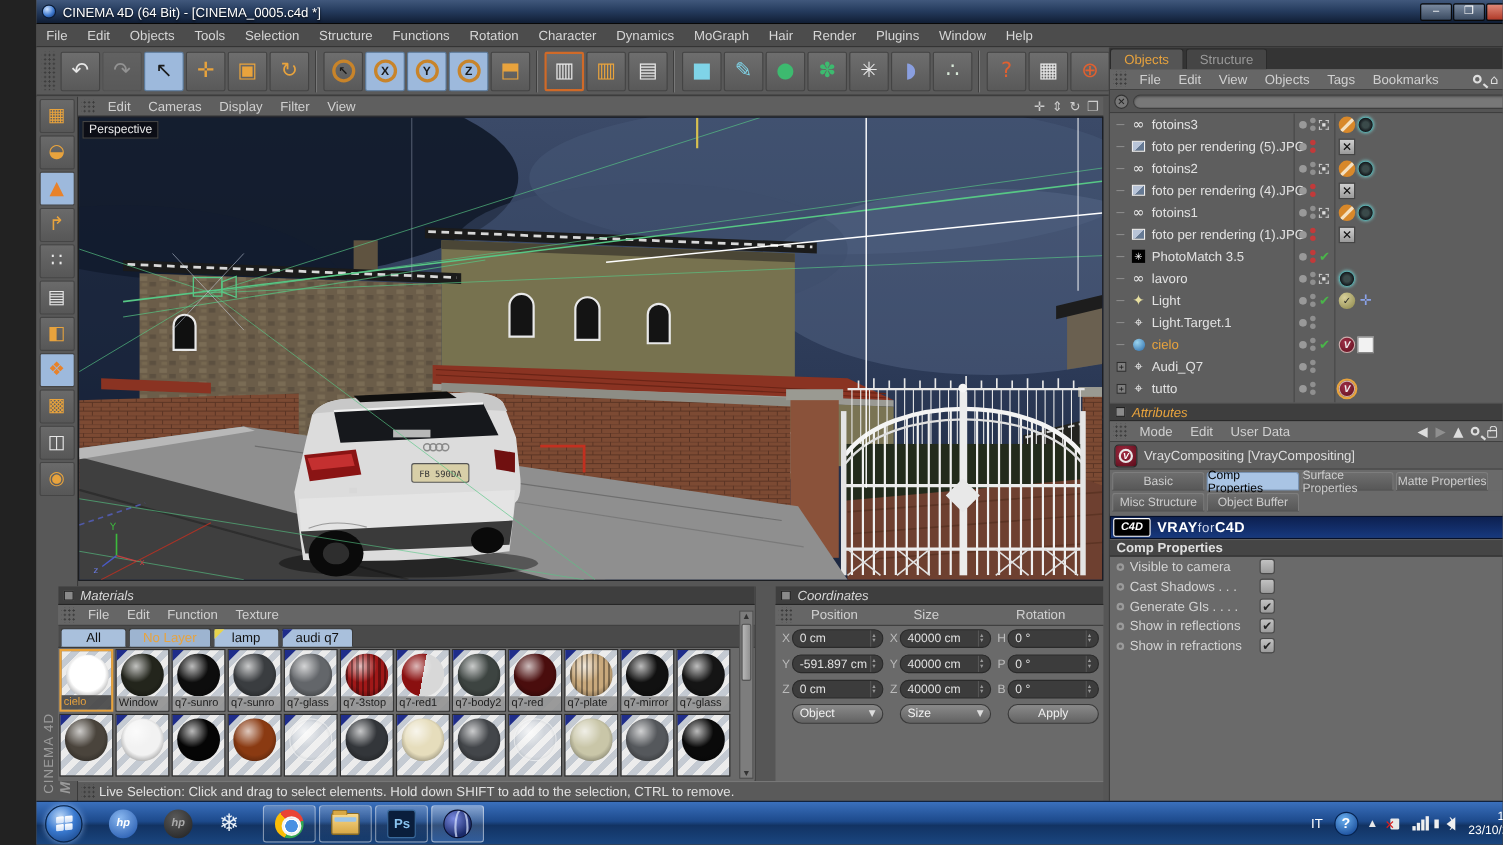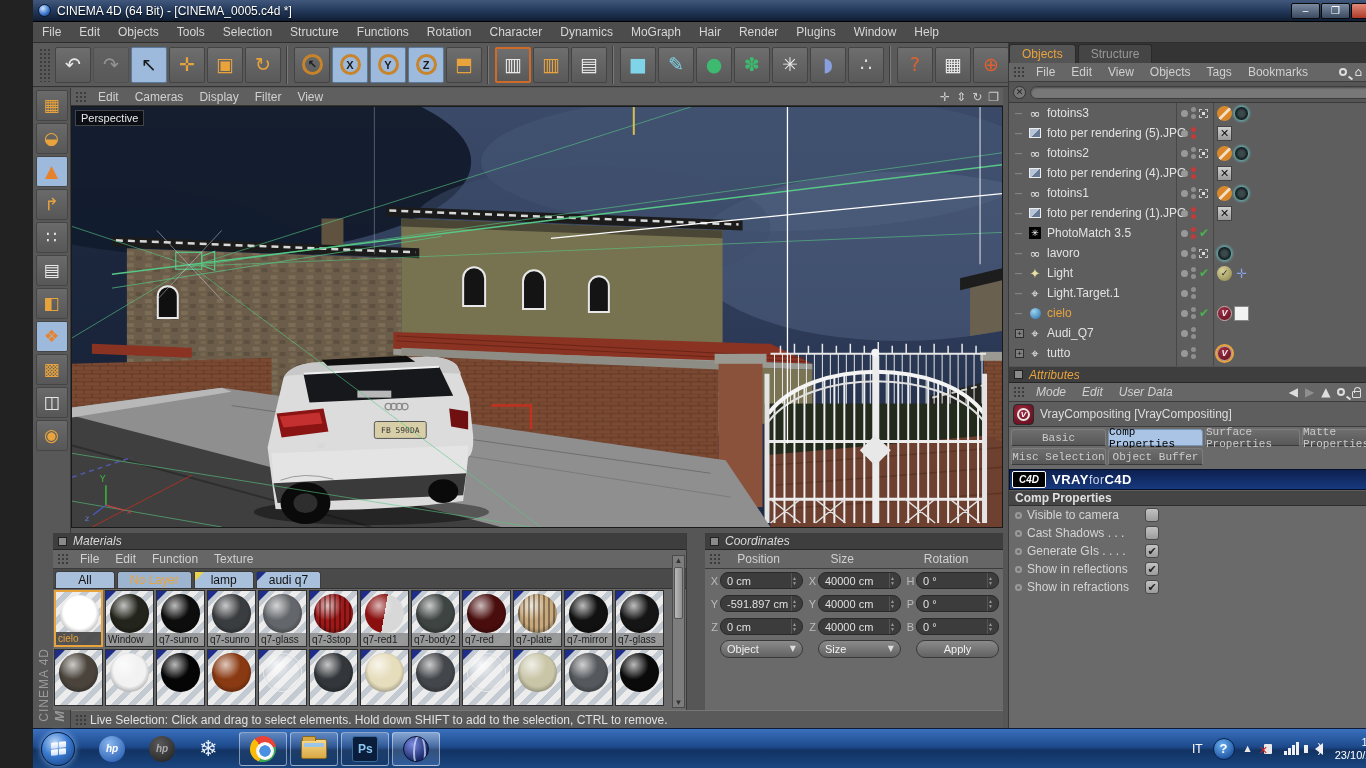--- a/index.html
+++ b/index.html
@@ -156,22 +156,22 @@
   .tag-vred.selglow{outline:2px solid #e8a33d;}
   .tag-white{background:#f2f2f2;border:1px solid #888;}
 
   
   .attr-objrow{height:25px;background:#5e5e5e;border-bottom:1px solid #3c3c3c;display:flex;align-items:center;padding-left:4px;}
   .vrayico{width:21px;height:21px;border-radius:4px;background:radial-gradient(circle at 40% 35%,#a02a40,#5a0c1a);
     border:1px solid #2a2a2a;display:flex;align-items:center;justify-content:center;margin-right:6px;}
   .vrayico span{width:13px;height:13px;border:2px solid #e8e8e8;border-radius:50%;color:#fff;font-size:8px;font-weight:bold;
     display:flex;align-items:center;justify-content:center;font-style:italic;}
   .attr-tabs{display:flex;gap:2px;padding:2px 2px 0 2px;background:#6a6a6a;}
-  .atab{width:95px;height:17px;background:linear-gradient(#6e6e6e,#585858);border:1px solid #7d7d7d;border-bottom-color:#3a3a3a;
-    border-radius:3px 3px 0 0;color:#ccc;font-size:11px;display:flex;align-items:center;justify-content:center;font-family:Liberation Mono, monospace;}
+  .atab{width:84px;height:17px;background:linear-gradient(#6e6e6e,#585858);border:1px solid #7d7d7d;border-bottom-color:#3a3a3a;
+    border-radius:3px 3px 0 0;color:#ccc;font-size:11px;display:flex;align-items:center;justify-content:center;}
   .atab.active{background:#a9c4e4;color:#000;border-color:#7a94b4;}
   .vray-banner{height:21px;margin-top:2px;background:linear-gradient(#0d2050,#17397e);display:flex;align-items:center;border:1px solid #06102a;}
   .vb-logo{width:34px;height:17px;background:#000;color:#fff;font-weight:bold;font-style:italic;font-size:10px;
     display:flex;align-items:center;justify-content:center;margin:0 6px 0 2px;border:1px solid #fff;border-radius:2px;}
   .vb-text{color:#fff;font-size:13px;letter-spacing:.5px;}
   .vb-text b{font-weight:bold;}
   .vb-text .mid{font-weight:normal;color:#cfd8ec;font-size:12px;}
   .attr-section{height:16px;background:#454545;border-top:1px solid #5e5e5e;border-bottom:1px solid #2e2e2e;
     color:#e0e0e0;font-weight:bold;display:flex;align-items:center;padding-left:6px;}
   .prow{height:18px;display:flex;align-items:center;padding-left:6px;color:#d4d4d4;}
@@ -1099,21 +1099,21 @@
           </span>
         </div>
       </div>
 
     <div class="panel-header" style="border-top:1px solid #555;">
       <span class="sq"></span>
       <span style="color:#e8a33d;">Attributes</span>
     </div>
     <div class="panel-menu">
       <span class="grip"></span>
-      <span id="attr-menu" style="display:flex;font-style:italic;">
+      <span id="attr-menu" style="display:flex;">
           <span class="mi">Mode</span>
           <span class="mi">Edit</span>
           <span class="mi">User Data</span>
         </span>
       <span class="om-icons">
         <span class="ico">◀</span>
         <span class="ico" style="opacity:.35;">▶</span>
         <span class="ico">▲</span>
         <span class="mag"></span>
         <span class="lockico"></span>
@@ -1127,21 +1127,21 @@
         </span>
       <span>VrayCompositing [VrayCompositing]</span>
     </div>
     <div class="attr-tabs" id="attr-tabs1">
         <span class="atab">Basic</span>
         <span class="atab active">Comp Properties</span>
         <span class="atab">Surface Properties</span>
         <span class="atab">Matte Properties</span>
       </div>
     <div class="attr-tabs" id="attr-tabs2" style="padding-bottom:2px;">
-        <span class="atab">Misc Selection</span>
+        <span class="atab">Misc Structure</span>
         <span class="atab">Object Buffer</span>
       </div>
     <div class="vray-banner">
       <span class="vb-logo">C4D</span>
       <span class="vb-text"><b>VRAY</b><span class="mid">for</span><b>C4D</b></span>
     </div>
     <div class="attr-section">Comp Properties</div>
     <div id="attr-props">
         <div class="prow">
           <span class="pbullet"></span>

